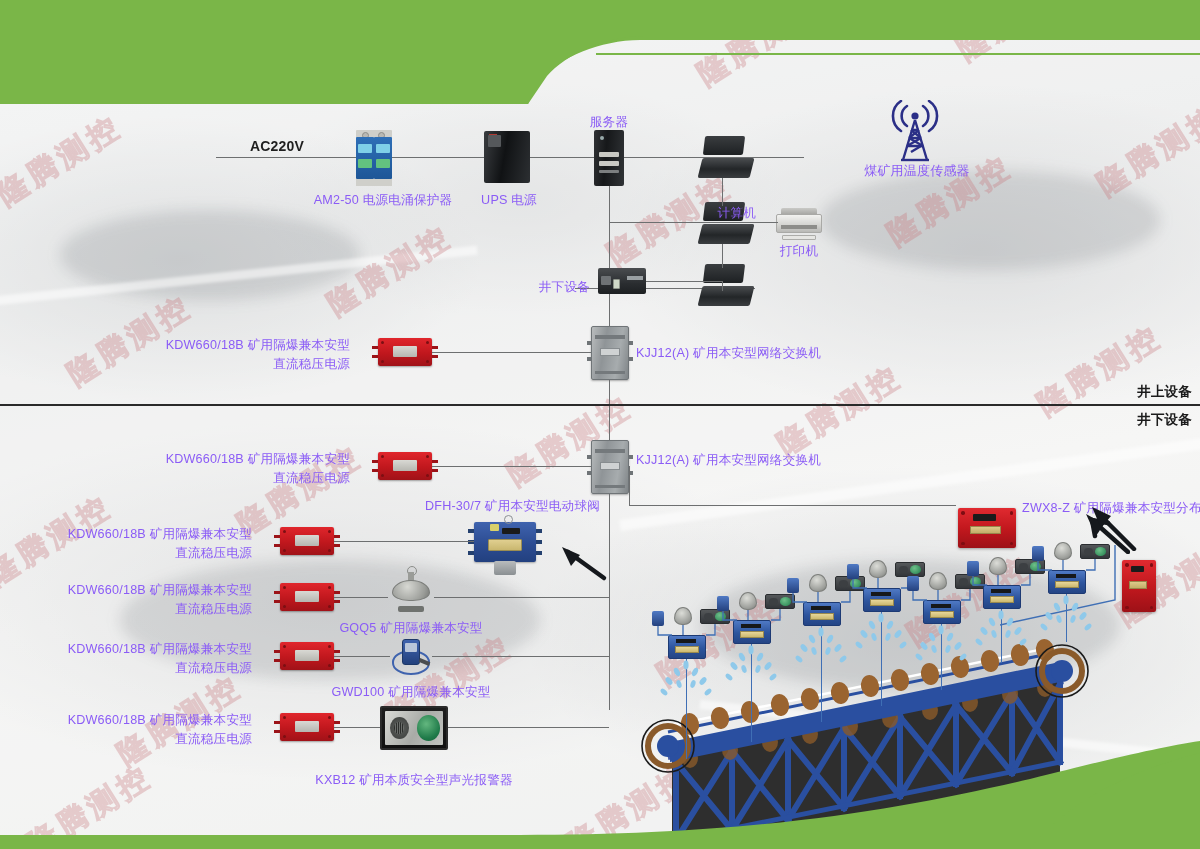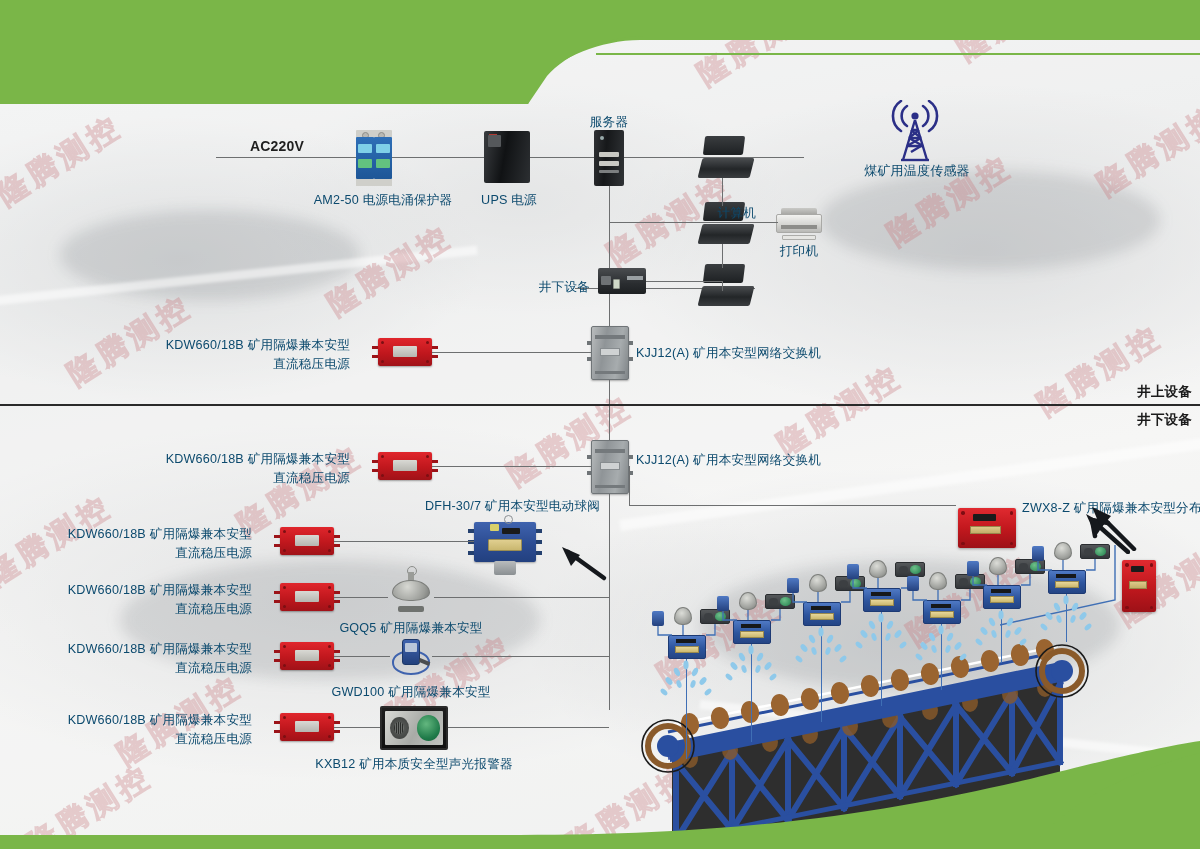--- a/index.html
+++ b/index.html
@@ -60,21 +60,21 @@
   .hdr-line {
     position:absolute; left:596px; top:53px; width:604px; height:2px;
     background:#7ab648; z-index:4;
   }
 
   
   .footer-wave { position:absolute; left:0; bottom:0; width:1200px; height:110px; }
 
   
   .lbl {
-    position:absolute; font-size:12.6px; color:#0c4a6e;
+    position:absolute; font-size:12.6px; color:#8b5cf6;
     white-space:nowrap; line-height:17px; letter-spacing:.2px;
   }
   .lbl.c { text-align:center; transform:translateX(-50%); }
   .lbl.r { text-align:right; transform:translateX(-100%); }
   .lbl.two { line-height:19px; }
 
   .wire { position:absolute; background:#6d6f70; }
   .wire.h { height:1.4px; }
   .wire.v { width:1.4px; }
   .wire-blue { position:absolute; background:#3f6fb5; }
@@ -567,21 +567,21 @@
   </div>
   <div class="lbl r two" style="left:252px;top:711px;">
     <div>KDW660/18B 矿用隔爆兼本安型</div>
     <div>直流稳压电源</div>
   </div>
   <div class="alarm" style="left:380px;top:706px;width:68px;height:44px;">
     <div class="inner"></div>
     <div class="horn"></div>
     <div class="lamp"></div>
   </div>
-  <div class="lbl c" style="left:414px;top:756px;text-align:right;">KXB12 矿用本质安全型声光报警器</div>
+  <div class="lbl c" style="left:414px;top:772px;text-align:right;">KXB12 矿用本质安全型声光报警器</div>
   <div class="wire h" style="left:334px;top:727px;width:46px;"></div>
   <div class="wire h" style="left:448px;top:727px;width:161px;"></div>
 
   <svg class="conveyor" style="left:620px;top:530px;width:580px;height:319px;" width="580" height="319" viewBox="0 0 580 319" xmlns="http://www.w3.org/2000/svg">
 
     <g>
       <path d="M52,315 L52,222 L440,143 L440,315 Z" fill="#2e2e2e"></path>
     </g>
 
     <g stroke="#2a4fa0" stroke-width="6" fill="none" stroke-linecap="square">

